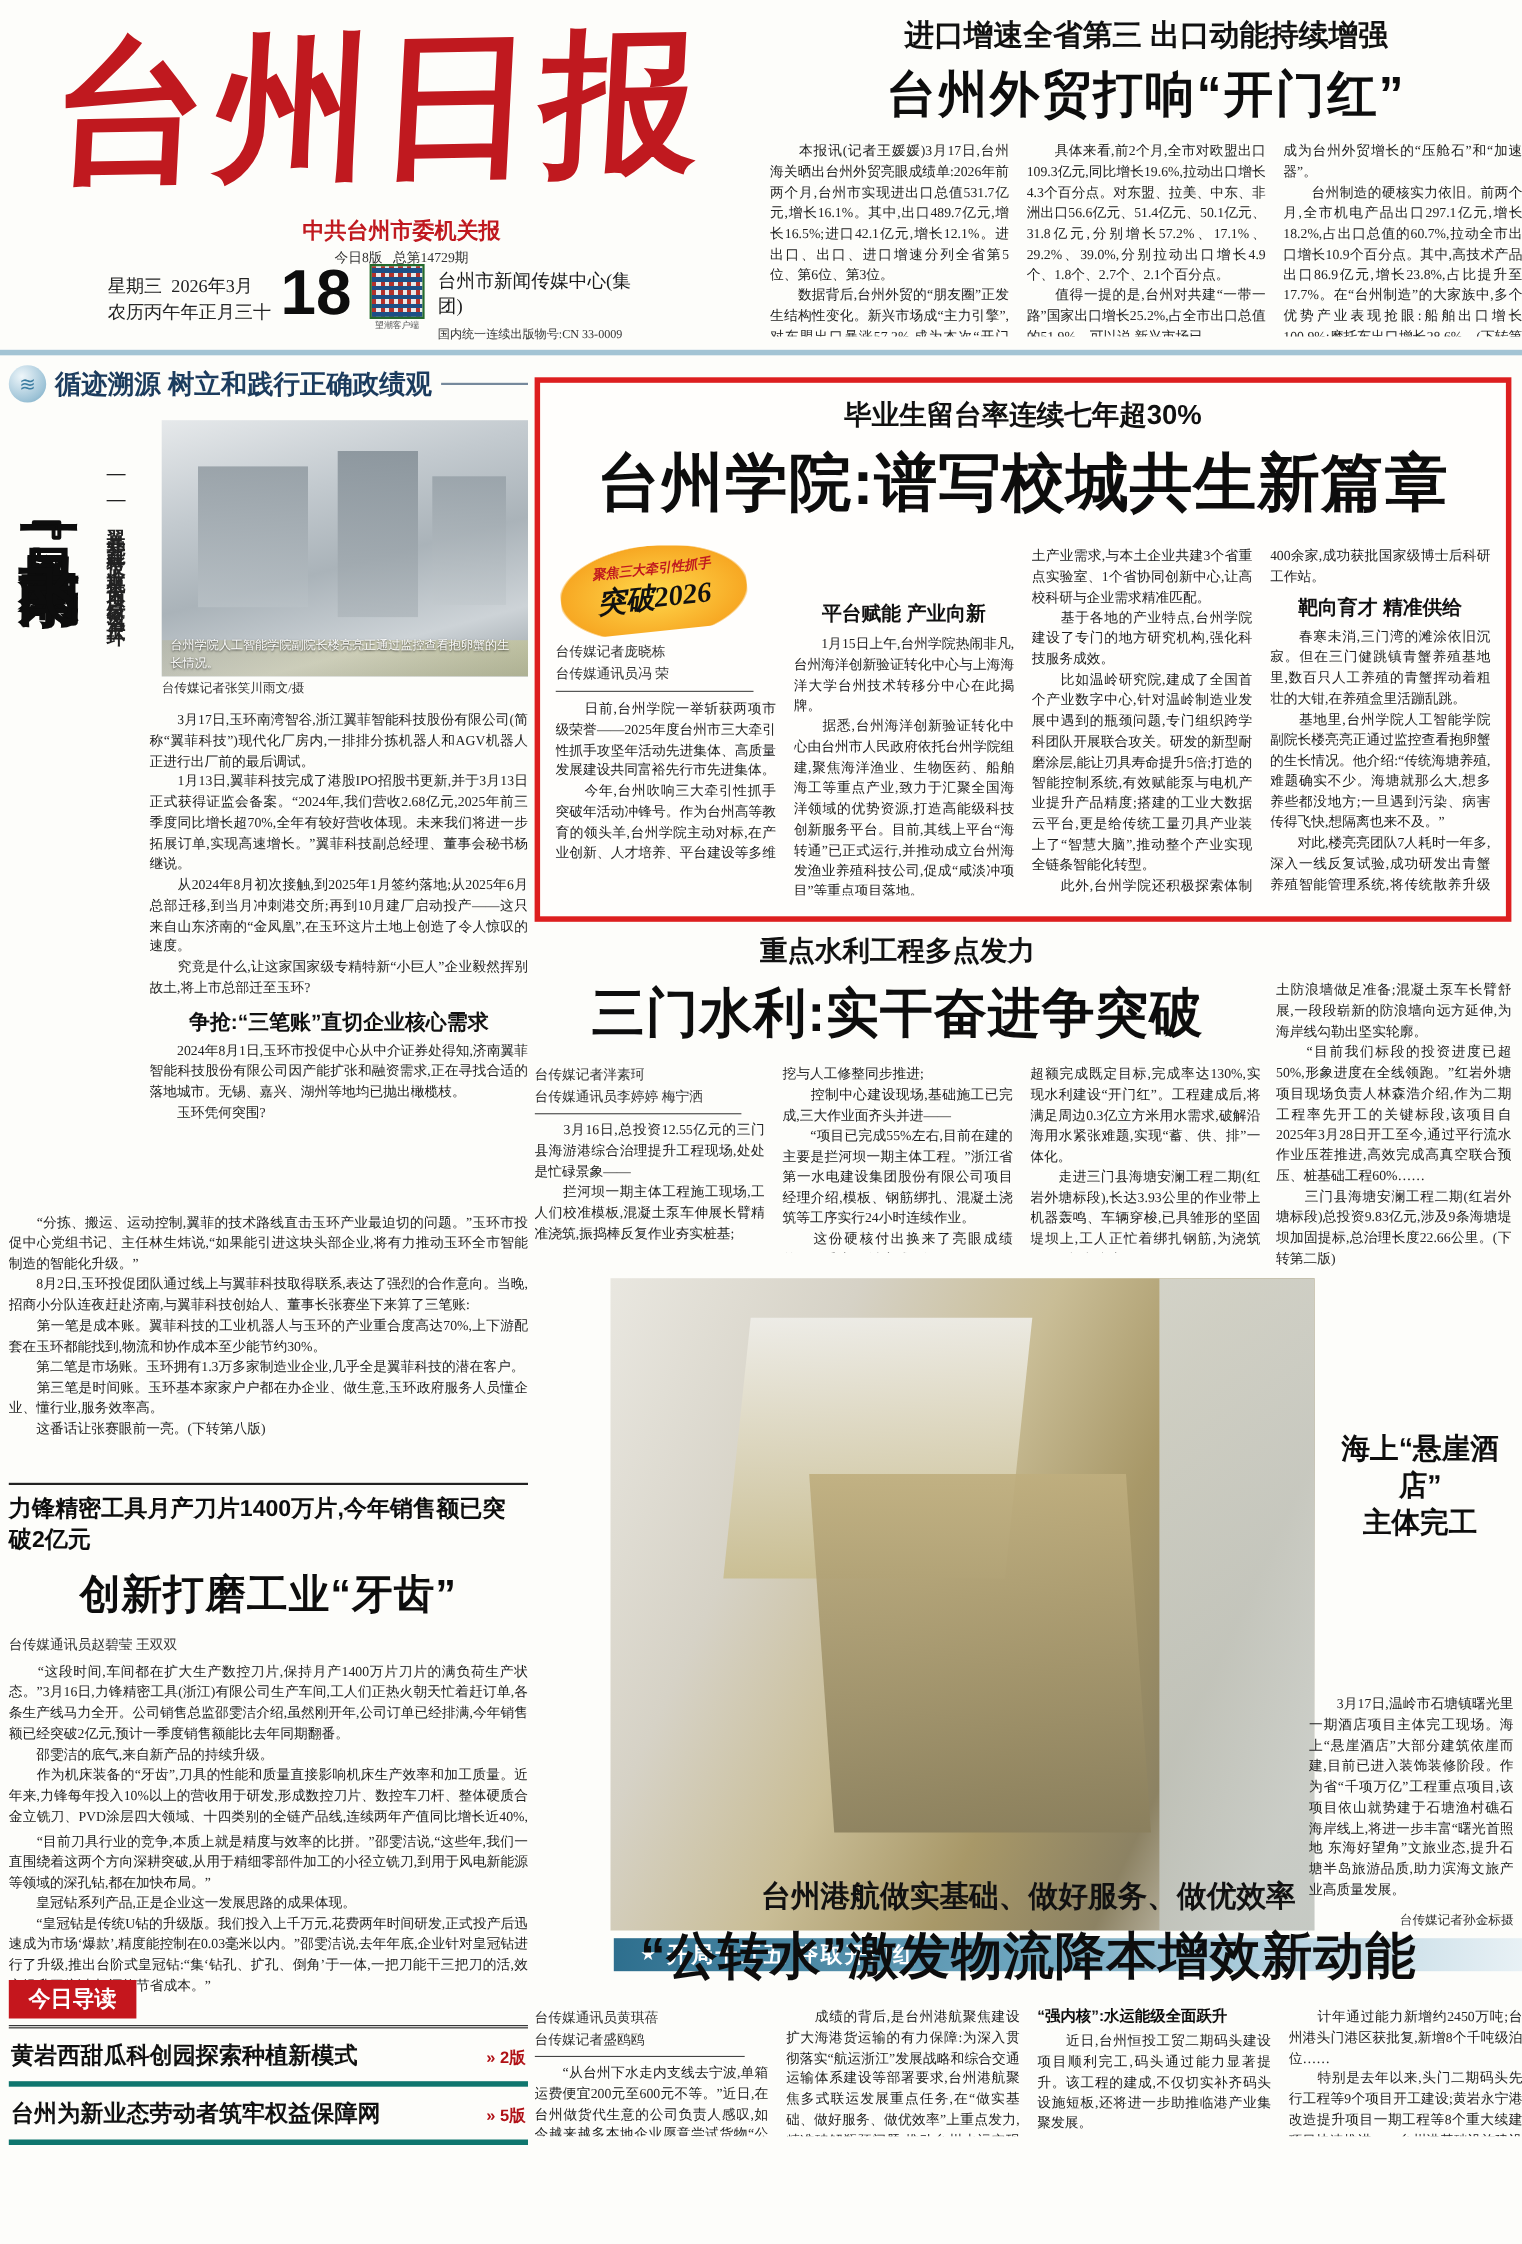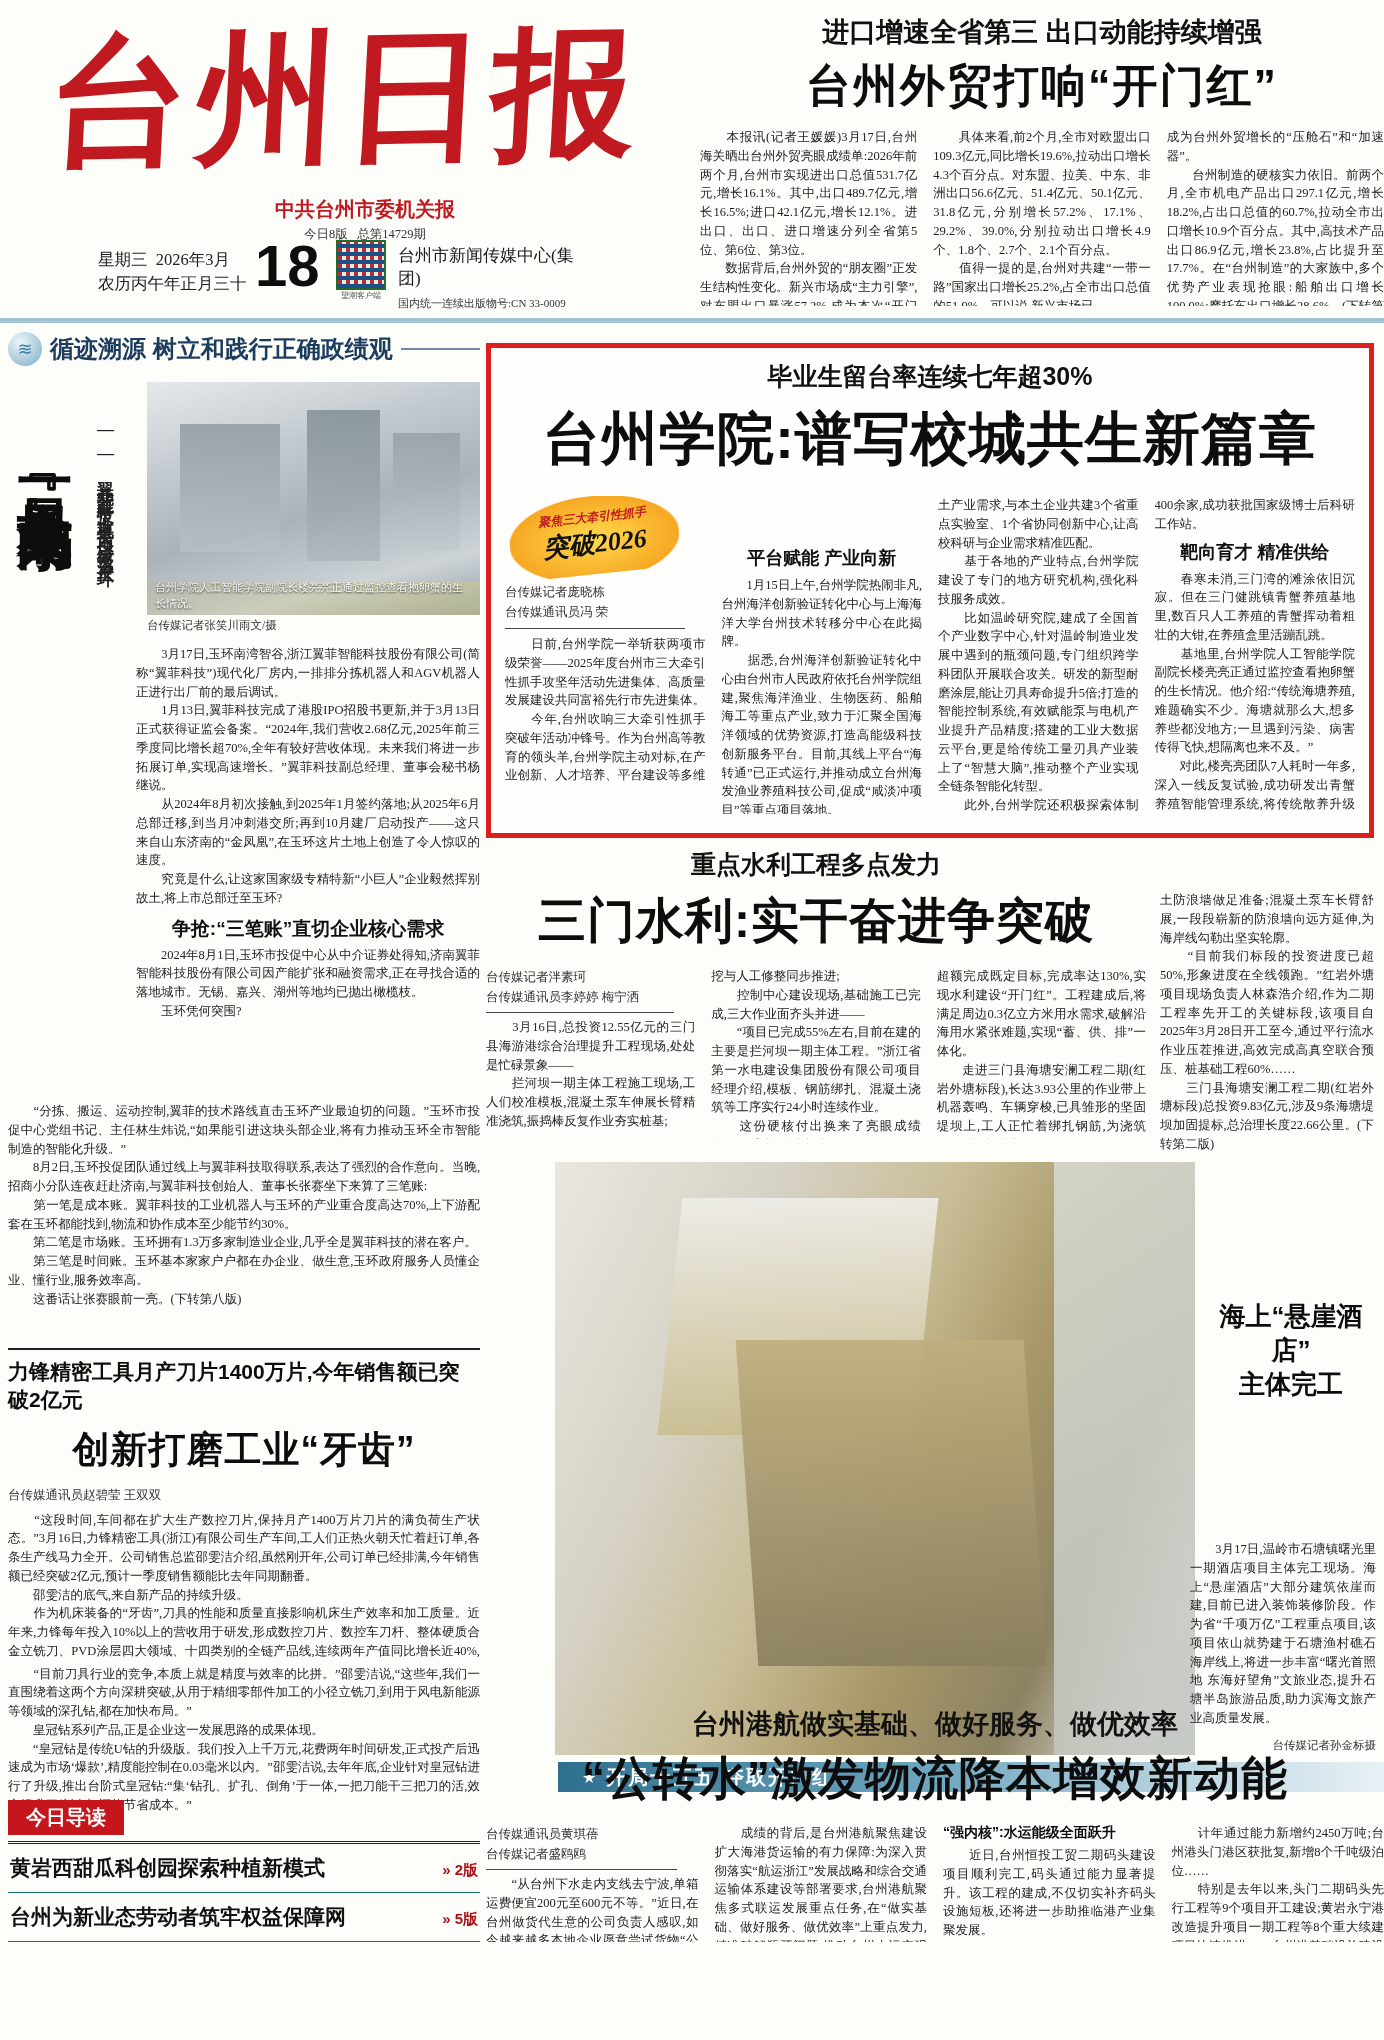--- a/index.html
+++ b/index.html
@@ -13,21 +13,21 @@
   .rule{background:#444;height:1px;}
   .crosshead{font-family:"Liberation Sans","DejaVu Sans",sans-serif;font-weight:bold;font-size:18px;text-align:center;color:#111;margin:6px 0;}
   .vert{writing-mode:vertical-rl;text-orientation:upright;}
   .photo-cap{position:absolute;left:8px;right:8px;bottom:4px;color:#fff;font-size:11px;line-height:1.4;text-shadow:0 1px 2px rgba(0,0,0,.8);}
   .qr{width:46px;height:46px;border:2px solid #246a2c;
       background:
         repeating-linear-gradient(0deg,#1c4f86 0 4px,transparent 4px 8px),
         repeating-linear-gradient(90deg,#b3322c 0 4px,#e9e9e9 4px 8px);}
   .cols{display:flex;}
   .col{overflow:hidden;}
-  .guide-item{display:flex;align-items:baseline;justify-content:space-between;padding:10px 2px;border-bottom:1px solid #0f766e;}
+  .guide-item{display:flex;align-items:baseline;justify-content:space-between;padding:10px 2px;border-bottom:5px solid #0f766e;}
   .guide-title{font-family:"Liberation Sans","DejaVu Sans",sans-serif;font-weight:bold;font-size:21px;color:#111;}
   .guide-page{font-weight:bold;font-size:15px;color:#b01116;font-family:"Liberation Sans","DejaVu Sans",sans-serif;white-space:nowrap;margin-left:10px;}
 </style>
 </head>
 <body>
 
 <div id="page">
 
   <div class="abs" style="left:48px;top:8px;width:600px;height:195px;font-size:142px;line-height:180px;font-weight:900;
               color:#c0191f;letter-spacing:6px;font-family:'Liberation Serif','DejaVu Serif',serif;

